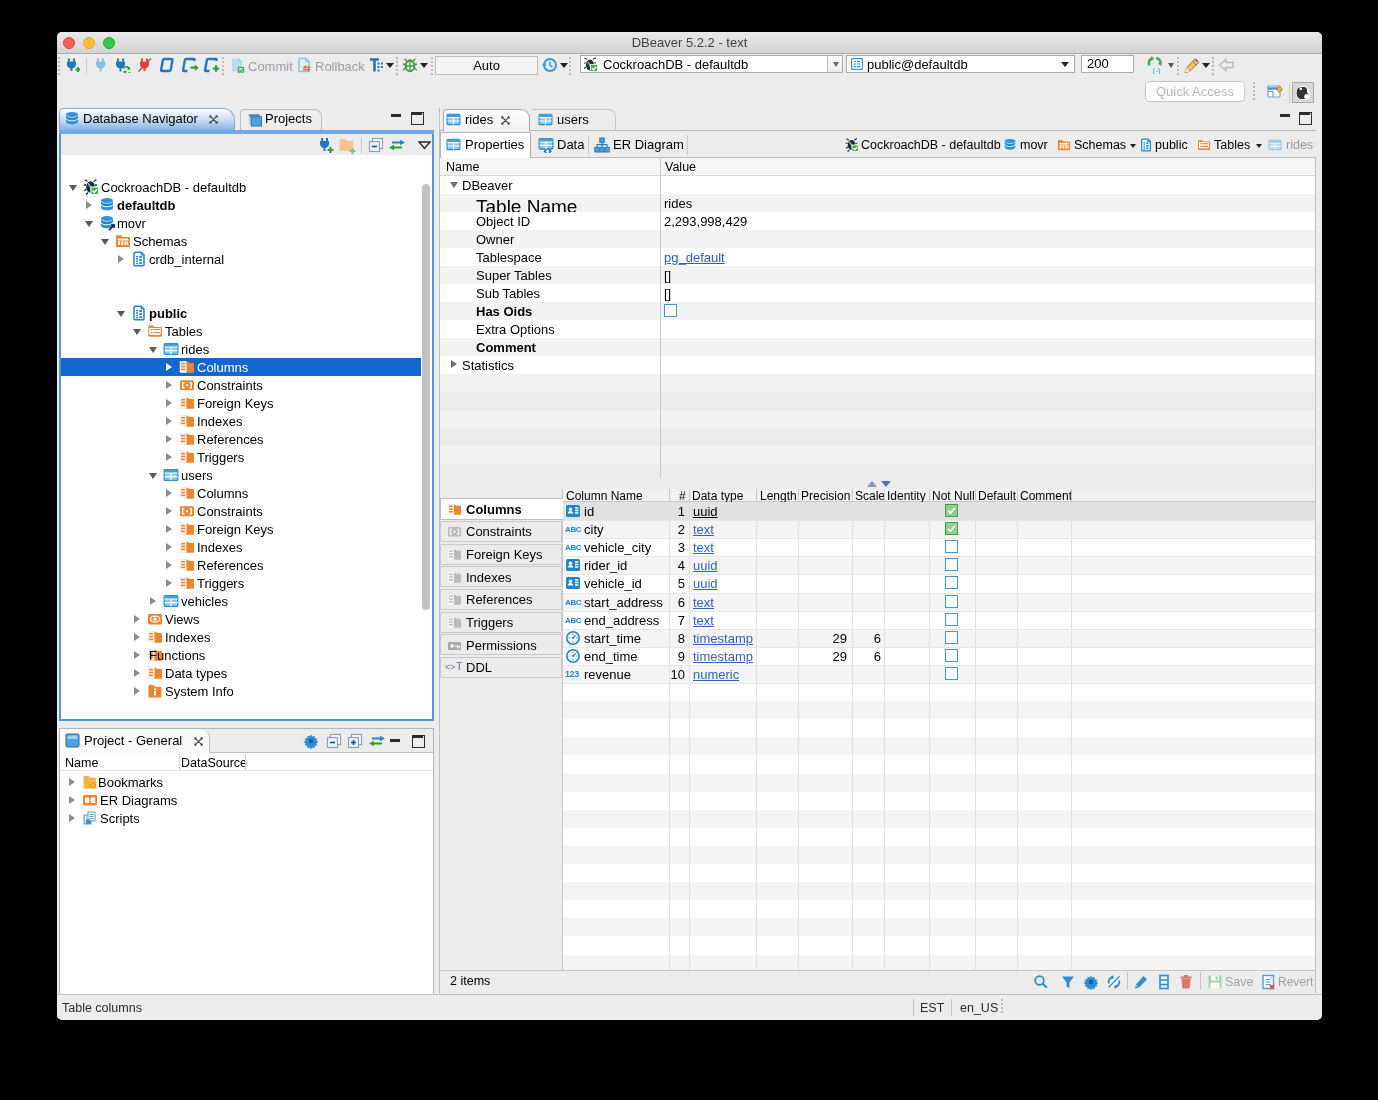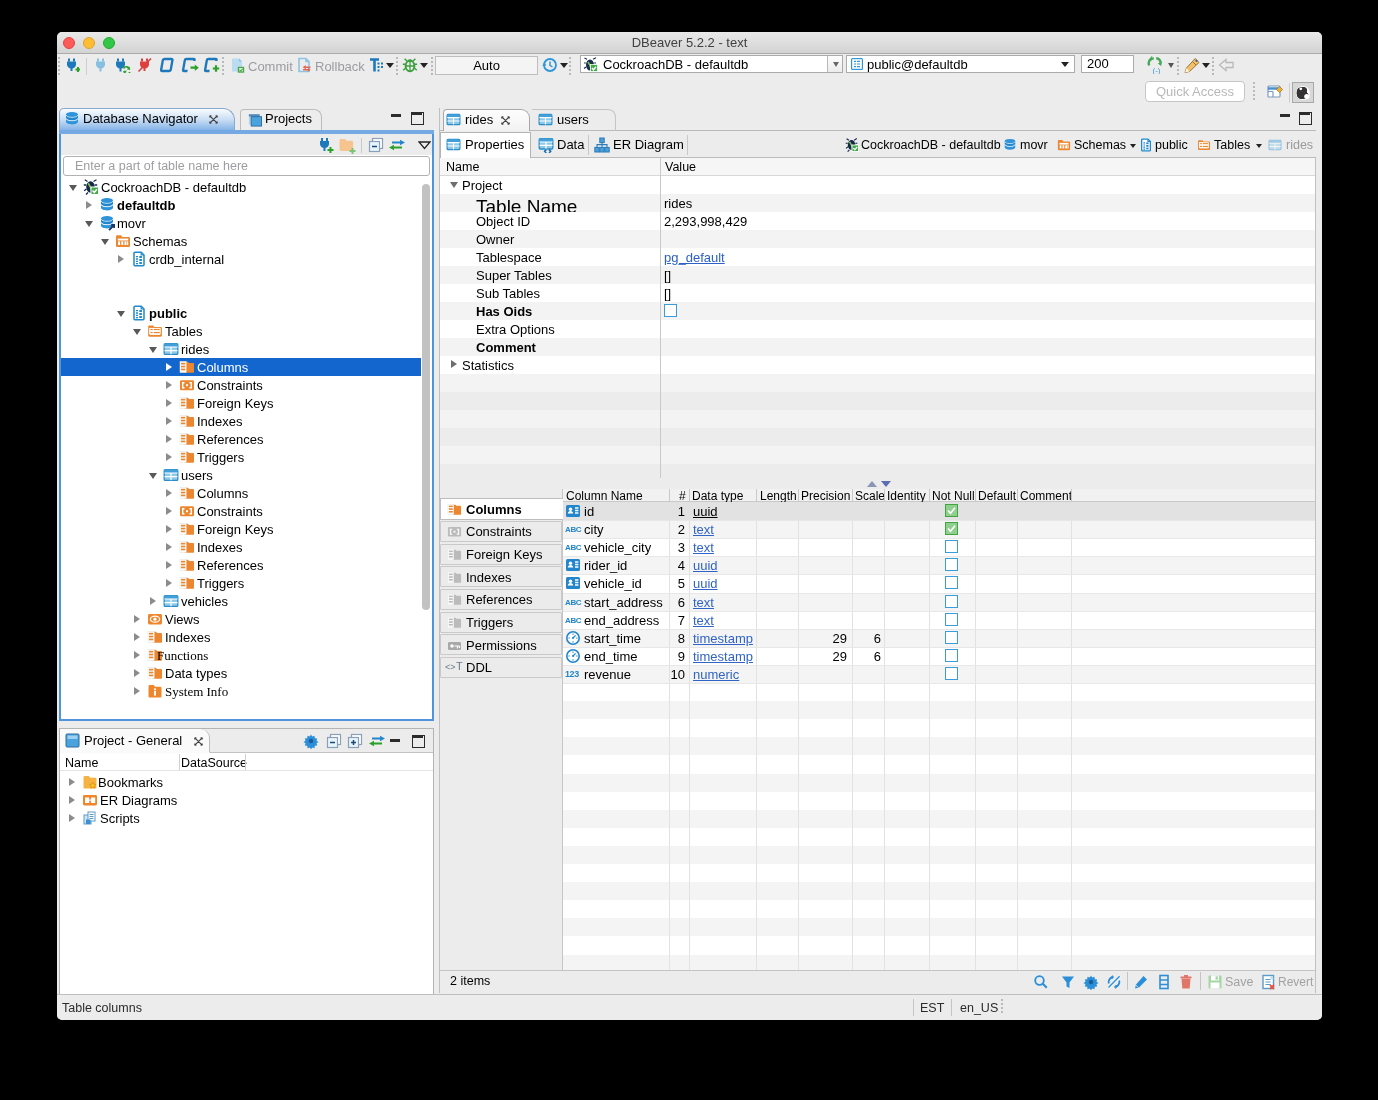--- a/index.html
+++ b/index.html
@@ -386,21 +386,20 @@
     <div style="position:absolute; left:300px; top:4px; width:1px; height:15px; background:#c9c9c9;"></div>
     <svg class="sv" style="left:307px; top:3px;" width="16" height="16">
         <use href="#i-collapse"></use>
       </svg>
     <svg class="sv" style="left:327px; top:3px;" width="18" height="16">
         <use href="#i-swap"></use>
       </svg>
     <svg class="sv" style="left:357px; top:7px;" width="13" height="9">
         <path d="M1 1h11L6.5 7.5z" fill="#ececec" stroke="#222" stroke-width="1.3"></path>
       </svg>
-    <div style="position:absolute; left:2px; top:22px; width:367px; height:20px; background:#fff; border:1px solid #b2b2b2; border-radius:3px; font-size:12.5px; color:#9e9ea2; line-height:18px; padding-left:11px;">Enter a part of table name here</div>
     <div style="position:absolute; left:0; top:42px; width:371px; height:541px; background:#fff; overflow:hidden;">
       <div class="treeoff"></div>
       <div class="trow" style="top:2px; left:0; width:360px;">
       <div class="arr-e" style="left:8px;"></div>
       <svg class="ticn" style="left:22px;" width="16" height="16">
             <use href="#i-roach"></use>
           </svg>
       <div class="lbl" style="left:40px; ">CockroachDB - defaultdb</div>
       </div>
       <div class="trow" style="top:20px; left:0; width:360px;">
@@ -565,35 +564,35 @@
       <svg class="ticn" style="left:86px;" width="16" height="16">
             <use href="#i-folder"></use>
           </svg>
       <div class="lbl" style="left:104px; ">Indexes</div>
       </div>
       <div class="trow" style="top:470px; left:0; width:360px;">
       <div class="arr-c" style="left:73px;"></div>
       <svg class="ticn" style="left:86px;" width="16" height="16">
             <use href="#i-folder"></use>
           </svg>
-      <div class="lbl" style="left:96px;font-family:Liberation Serif, serif; ">Functions</div>
+      <div class="lbl" style="left:88px; ">Functions</div>
       </div>
       <div class="trow" style="top:488px; left:0; width:360px;">
       <div class="arr-c" style="left:73px;"></div>
       <svg class="ticn" style="left:86px;" width="16" height="16">
             <use href="#i-folder"></use>
           </svg>
       <div class="lbl" style="left:104px; ">Data types</div>
       </div>
       <div class="trow" style="top:506px; left:0; width:360px;">
       <div class="arr-c" style="left:73px;"></div>
       <svg class="ticn" style="left:86px;" width="16" height="16">
             <use href="#i-sysinfo"></use>
           </svg>
-      <div class="lbl" style="left:104px;font-family:Liberation Serif, serif; ">System Info</div>
+      <div class="lbl" style="left:104px; ">System Info</div>
       </div>
     </div>
     <div style="position:absolute; left:361px; top:50px; width:8px; height:426px; background:#c2c2c2; border-radius:4px;"></div>
   </div>
   <div id="projpanel">
     <div style="position:absolute; left:0; top:0; width:373px; height:24px; background:#ececec; border-bottom:1px solid #c2c2c2;"></div>
     <div style="position:absolute; left:0; top:0; width:150px; height:24px; background:#fafafa; border-right:1px solid #bcbcbc; border-bottom:1px solid #fafafa; border-radius:0 9px 0 0;"></div>
     <svg class="sv" style="left:5px; top:4px;" width="15" height="15">
         <rect x="1" y="1" width="13" height="13" rx="1" fill="#4aa3dd" stroke="#2d6d9e" stroke-width="1"></rect>
         <rect x="2.5" y="2.5" width="10" height="3.5" fill="#9fd0ef"></rect>
@@ -704,21 +703,21 @@
     <div class="darr" style="left:817px; top:36px; border-left-width:3.5px; border-right-width:3.5px; border-top-width:4.5px;"></div>
     <svg class="sv" style="left:829px; top:30px; opacity:0.45;" width="14" height="14">
         <use href="#i-table"></use>
       </svg>
     <div style="position:absolute; left:847px; top:30px; font-size:12.5px; color:#9a9a9a;">rides</div>
     <div style="position:absolute; left:1px; top:50px; width:876px; height:18px; background:#f6f6f6; border-bottom:1px solid #d8d8d8;"></div>
     <div style="position:absolute; left:7px; top:52px; font-size:12.5px; color:#000;">Name</div>
     <div style="position:absolute; left:226px; top:52px; font-size:12.5px; color:#000;">Value</div>
     <div class="prow" style="top:68px; left:1px; background:#fff;"></div>
     <div style="position:absolute; left:11px; top:74px; width:0; height:0; border-left:4.5px solid transparent; border-right:4.5px solid transparent; border-top:6px solid #6e6e6e;"></div>
-    <div style="position:absolute; left:23px; top:70px; font-size:13px; ">Project</div>
+    <div style="position:absolute; left:23px; top:70px; font-size:13px; ">DBeaver</div>
     <div class="prow" style="top:86px; left:1px; background:#f3f3f3;"></div>
     <div style="position:absolute; left:37px; top:88px; font-size:19px; ">Table Name</div>
     <div style="position:absolute; left:225px; top:88px; font-size:13px;">rides</div>
     <div class="prow" style="top:104px; left:1px; background:#fff;"></div>
     <div style="position:absolute; left:37px; top:106px; font-size:13px; ">Object ID</div>
     <div style="position:absolute; left:225px; top:106px; font-size:13px;">2,293,998,429</div>
     <div class="prow" style="top:122px; left:1px; background:#f3f3f3;"></div>
     <div style="position:absolute; left:37px; top:124px; font-size:13px; ">Owner</div>
     <div class="prow" style="top:140px; left:1px; background:#fff;"></div>
     <div style="position:absolute; left:37px; top:142px; font-size:13px; font-weight:normal;">Tablespace</div>

